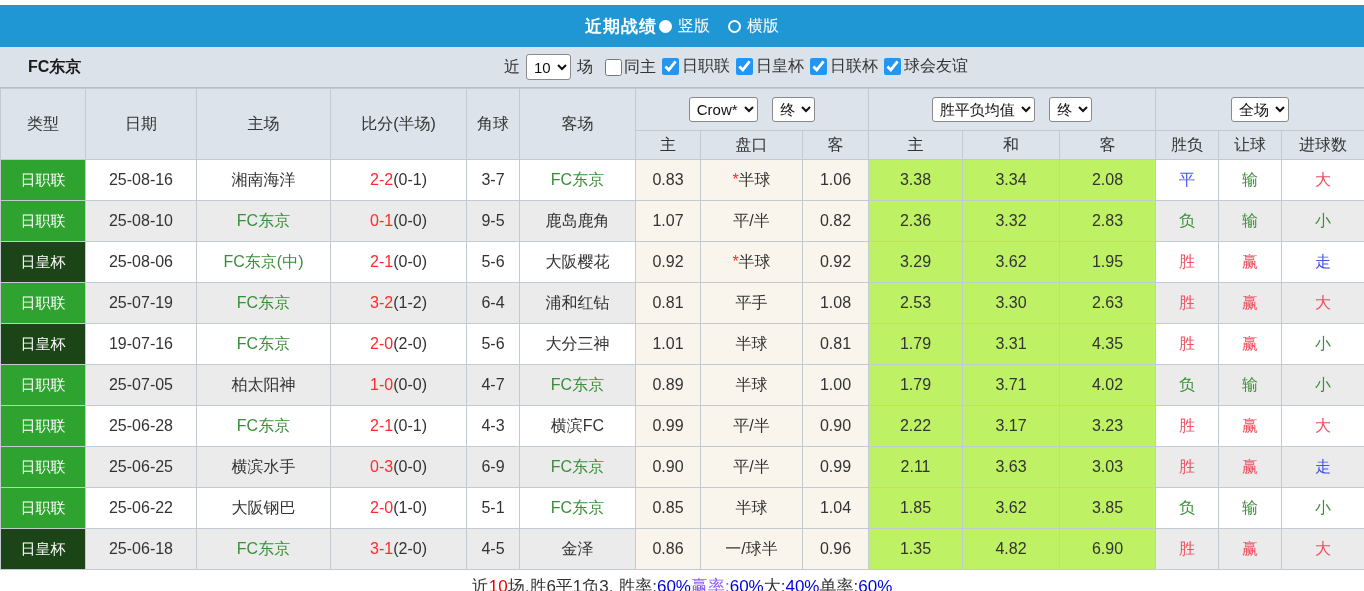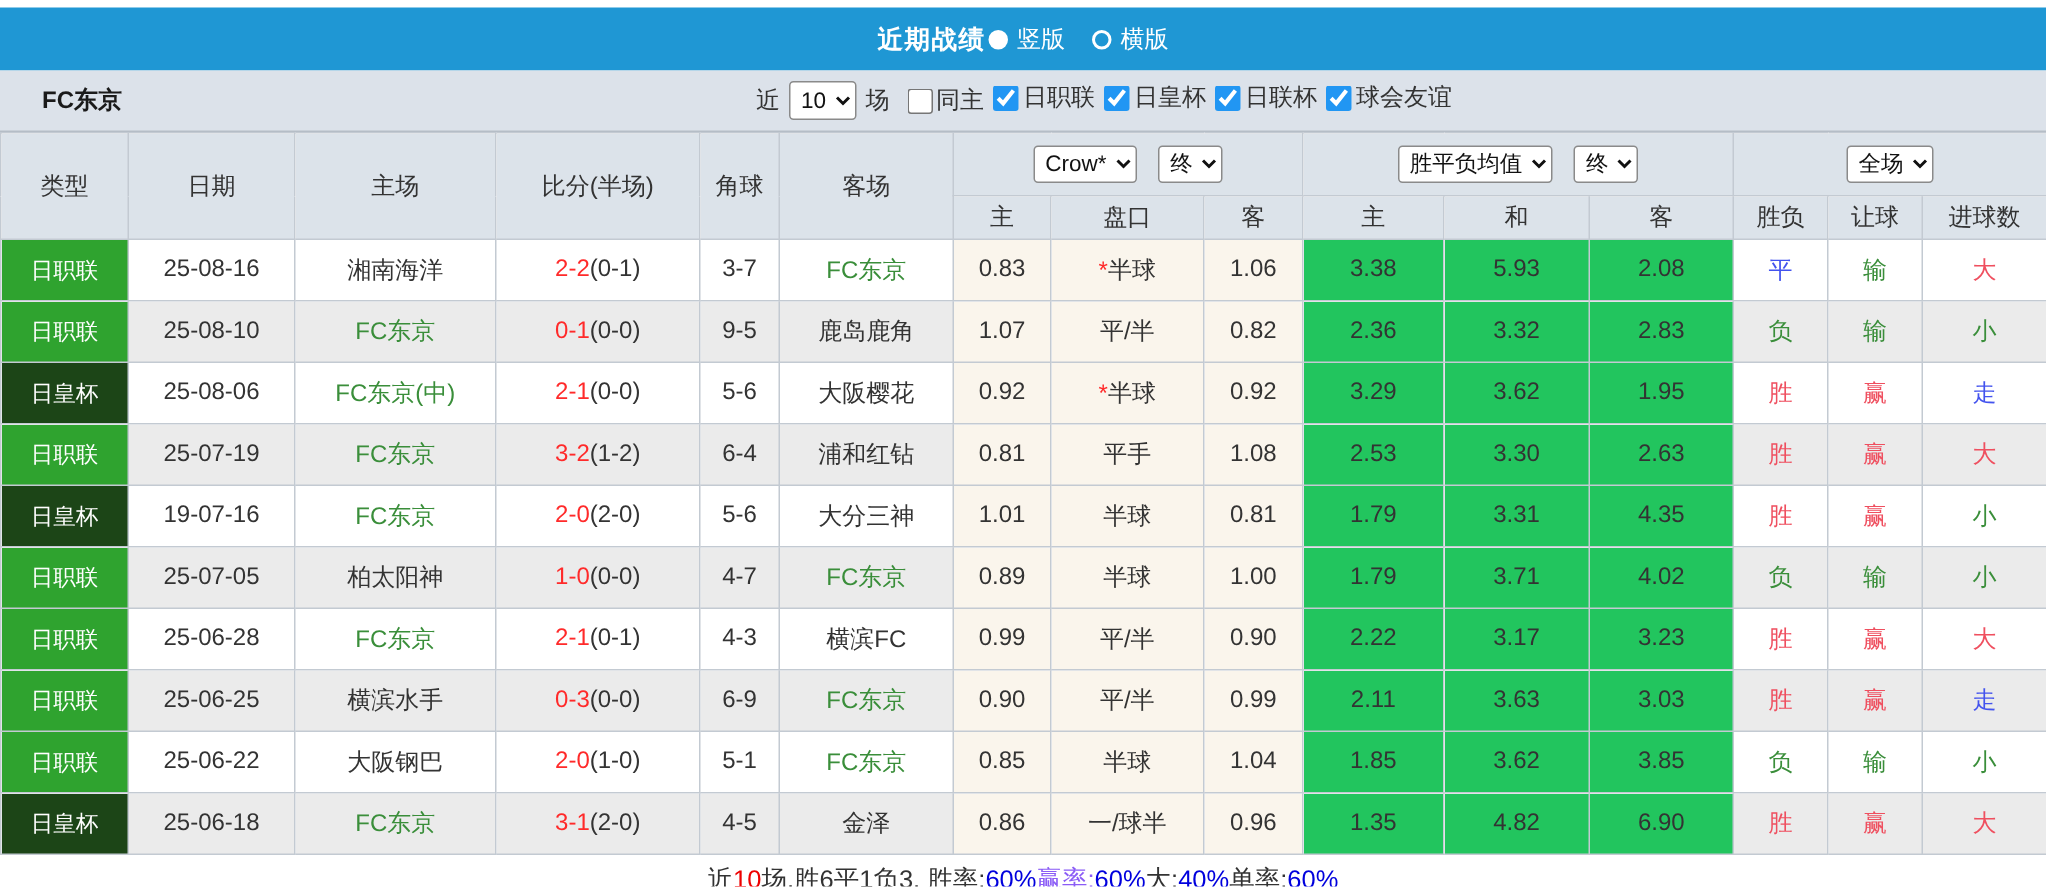--- a/index.html
+++ b/index.html
@@ -48,21 +48,21 @@
     padding:0; overflow:hidden; white-space:nowrap;
   }
   thead th { background:#dce3ea; color:#333; font-size:16px; }
   thead tr { height:29px; }
   thead select { height:25px; font-size:15px; }
   .sel-cell select { margin:8px 5px; }
   tbody tr { height:41px; }
   tbody td { font-size:16px; color:#333; background:#fff; }
   tbody tr.even td { background:#ebebeb; }
   tbody tr td.cell-ah { background:#faf5ec; }
-  tbody tr td.cell-eu { background:#22c55e; }
+  tbody tr td.cell-eu { background:#bef264; }
   td.cell-type { color:#fff; font-size:15px; }
   .fc-green { color:#3a8e3a; }
   .score-ft { color:#ff2a2a; }
   .score-ht { color:#333; }
   .star { color:#ff2a2a; }
 
   
   .summary {
     height:33px; display:flex; align-items:center; justify-content:center;
     font-size:17px; background:#fff;
@@ -162,21 +162,21 @@
         <td class="cell-type" style="background: rgb(47, 163, 47);">日职联</td>
         <td>25-08-16</td>
         <td>湘南海洋</td>
         <td><span class="score-ft">2-2</span><span class="score-ht">(0-1)</span></td>
         <td>3-7</td>
         <td class="fc-green">FC东京</td>
         <td class="cell-ah">0.83</td>
         <td class="cell-ah"><span class="star">*</span>半球</td>
         <td class="cell-ah">1.06</td>
         <td class="cell-eu">3.38</td>
-        <td class="cell-eu">5.93</td>
+        <td class="cell-eu">3.34</td>
         <td class="cell-eu">2.08</td>
         <td style="color: rgb(67, 83, 238);">平</td>
         <td style="color: rgb(58, 142, 58);">输</td>
         <td style="color: rgb(239, 79, 95);">大</td>
       </tr>
       <tr class="even">
         <td class="cell-type" style="background: rgb(47, 163, 47);">日职联</td>
         <td>25-08-10</td>
         <td class="fc-green">FC东京</td>
         <td><span class="score-ft">0-1</span><span class="score-ht">(0-0)</span></td>

